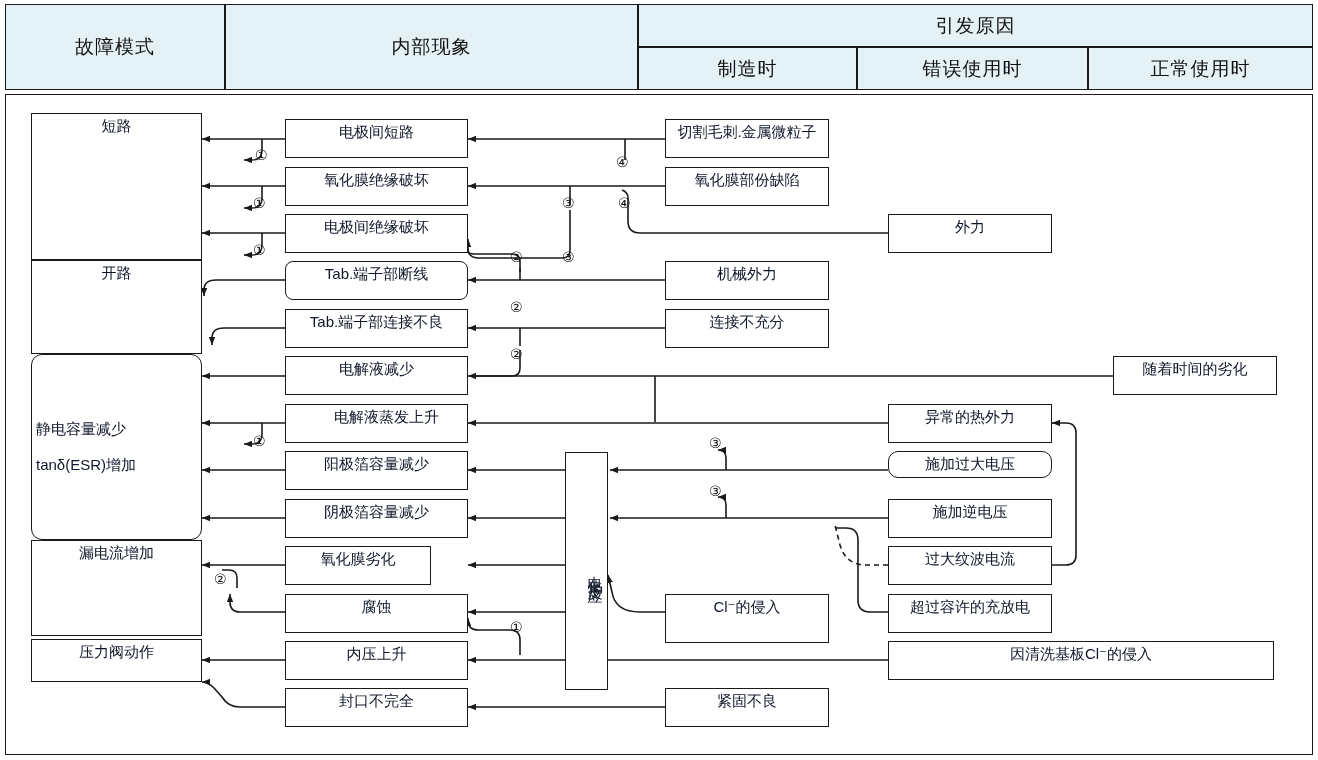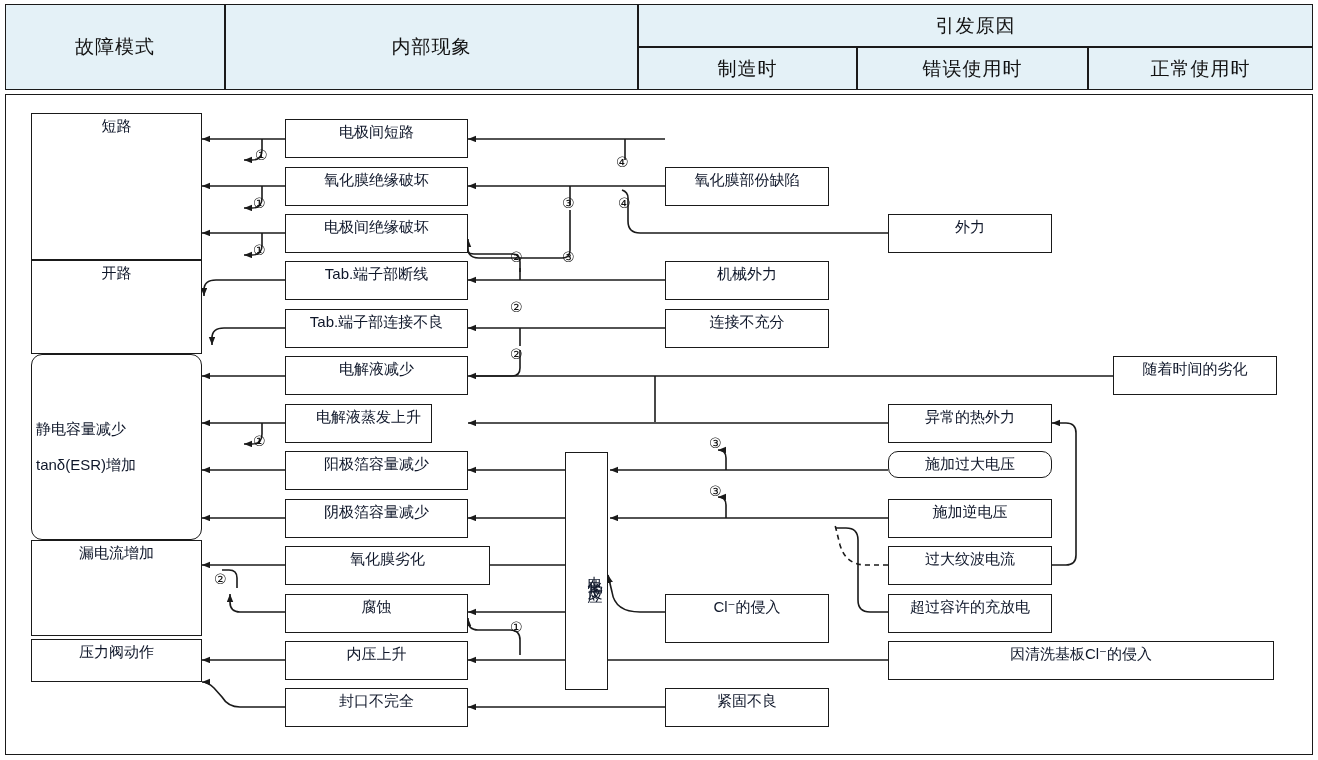--- a/index.html
+++ b/index.html
@@ -224,55 +224,58 @@
 
   <div class="box" style="left:285px; top:119px; width:183px; height:39px;">
     <span>电极间短路</span>
   </div>
   <div class="box" style="left:285px; top:167px; width:183px; height:39px;">
     <span>氧化膜绝缘破坏</span>
   </div>
   <div class="box" style="left:285px; top:214px; width:183px; height:39px;">
     <span>电极间绝缘破坏</span>
   </div>
-  <div class="box" style="left:285px; top:261px; width:183px; height:39px;">
+  <div class="box" style="left:285px; top:261px; width:183px; height:39px;border-radius:8px;">
     <span>Tab.端子部断线</span>
   </div>
   <div class="box" style="left:285px; top:309px; width:183px; height:39px;">
     <span>Tab.端子部连接不良</span>
   </div>
   <div class="box" style="left:285px; top:356px; width:183px; height:39px;">
     <span>电解液减少</span>
   </div>
-  <div class="box" style="left:285px; top:404px; width:147px; height:39px;padding-left:24px;">
+  <div class="box" style="left:285px; top:404px; width:183px; height:39px;padding-left:24px;">
     <span>电解液蒸发上升</span>
   </div>
   <div class="box" style="left:285px; top:451px; width:183px; height:39px;">
     <span>阳极箔容量减少</span>
   </div>
   <div class="box" style="left:285px; top:499px; width:183px; height:39px;">
     <span>阴极箔容量减少</span>
   </div>
-  <div class="box" style="left:285px; top:546px; width:205px; height:39px;">
+  <div class="box" style="left:285px; top:546px; width:146px; height:39px;">
     <span>氧化膜劣化</span>
   </div>
   <div class="box" style="left:285px; top:594px; width:183px; height:39px;">
     <span>腐蚀</span>
   </div>
   <div class="box" style="left:285px; top:641px; width:183px; height:39px;">
     <span>内压上升</span>
   </div>
   <div class="box" style="left:285px; top:688px; width:183px; height:39px;">
     <span>封口不完全</span>
   </div>
 
   <div class="box vertical" style="left:565px; top:452px; width:43px; height:238px;">
     <span>电化学反应</span>
   </div>
 
+  <div class="box" style="left:665px; top:119px; width:164px; height:39px;">
+    <span>切割毛刺.金属微粒子</span>
+  </div>
   <div class="box" style="left:665px; top:167px; width:164px; height:39px;">
     <span>氧化膜部份缺陷</span>
   </div>
   <div class="box" style="left:665px; top:261px; width:164px; height:39px;">
     <span>机械外力</span>
   </div>
   <div class="box" style="left:665px; top:309px; width:164px; height:39px;">
     <span>连接不充分</span>
   </div>
   <div class="box" style="left:665px; top:594px; width:164px; height:49px;">

